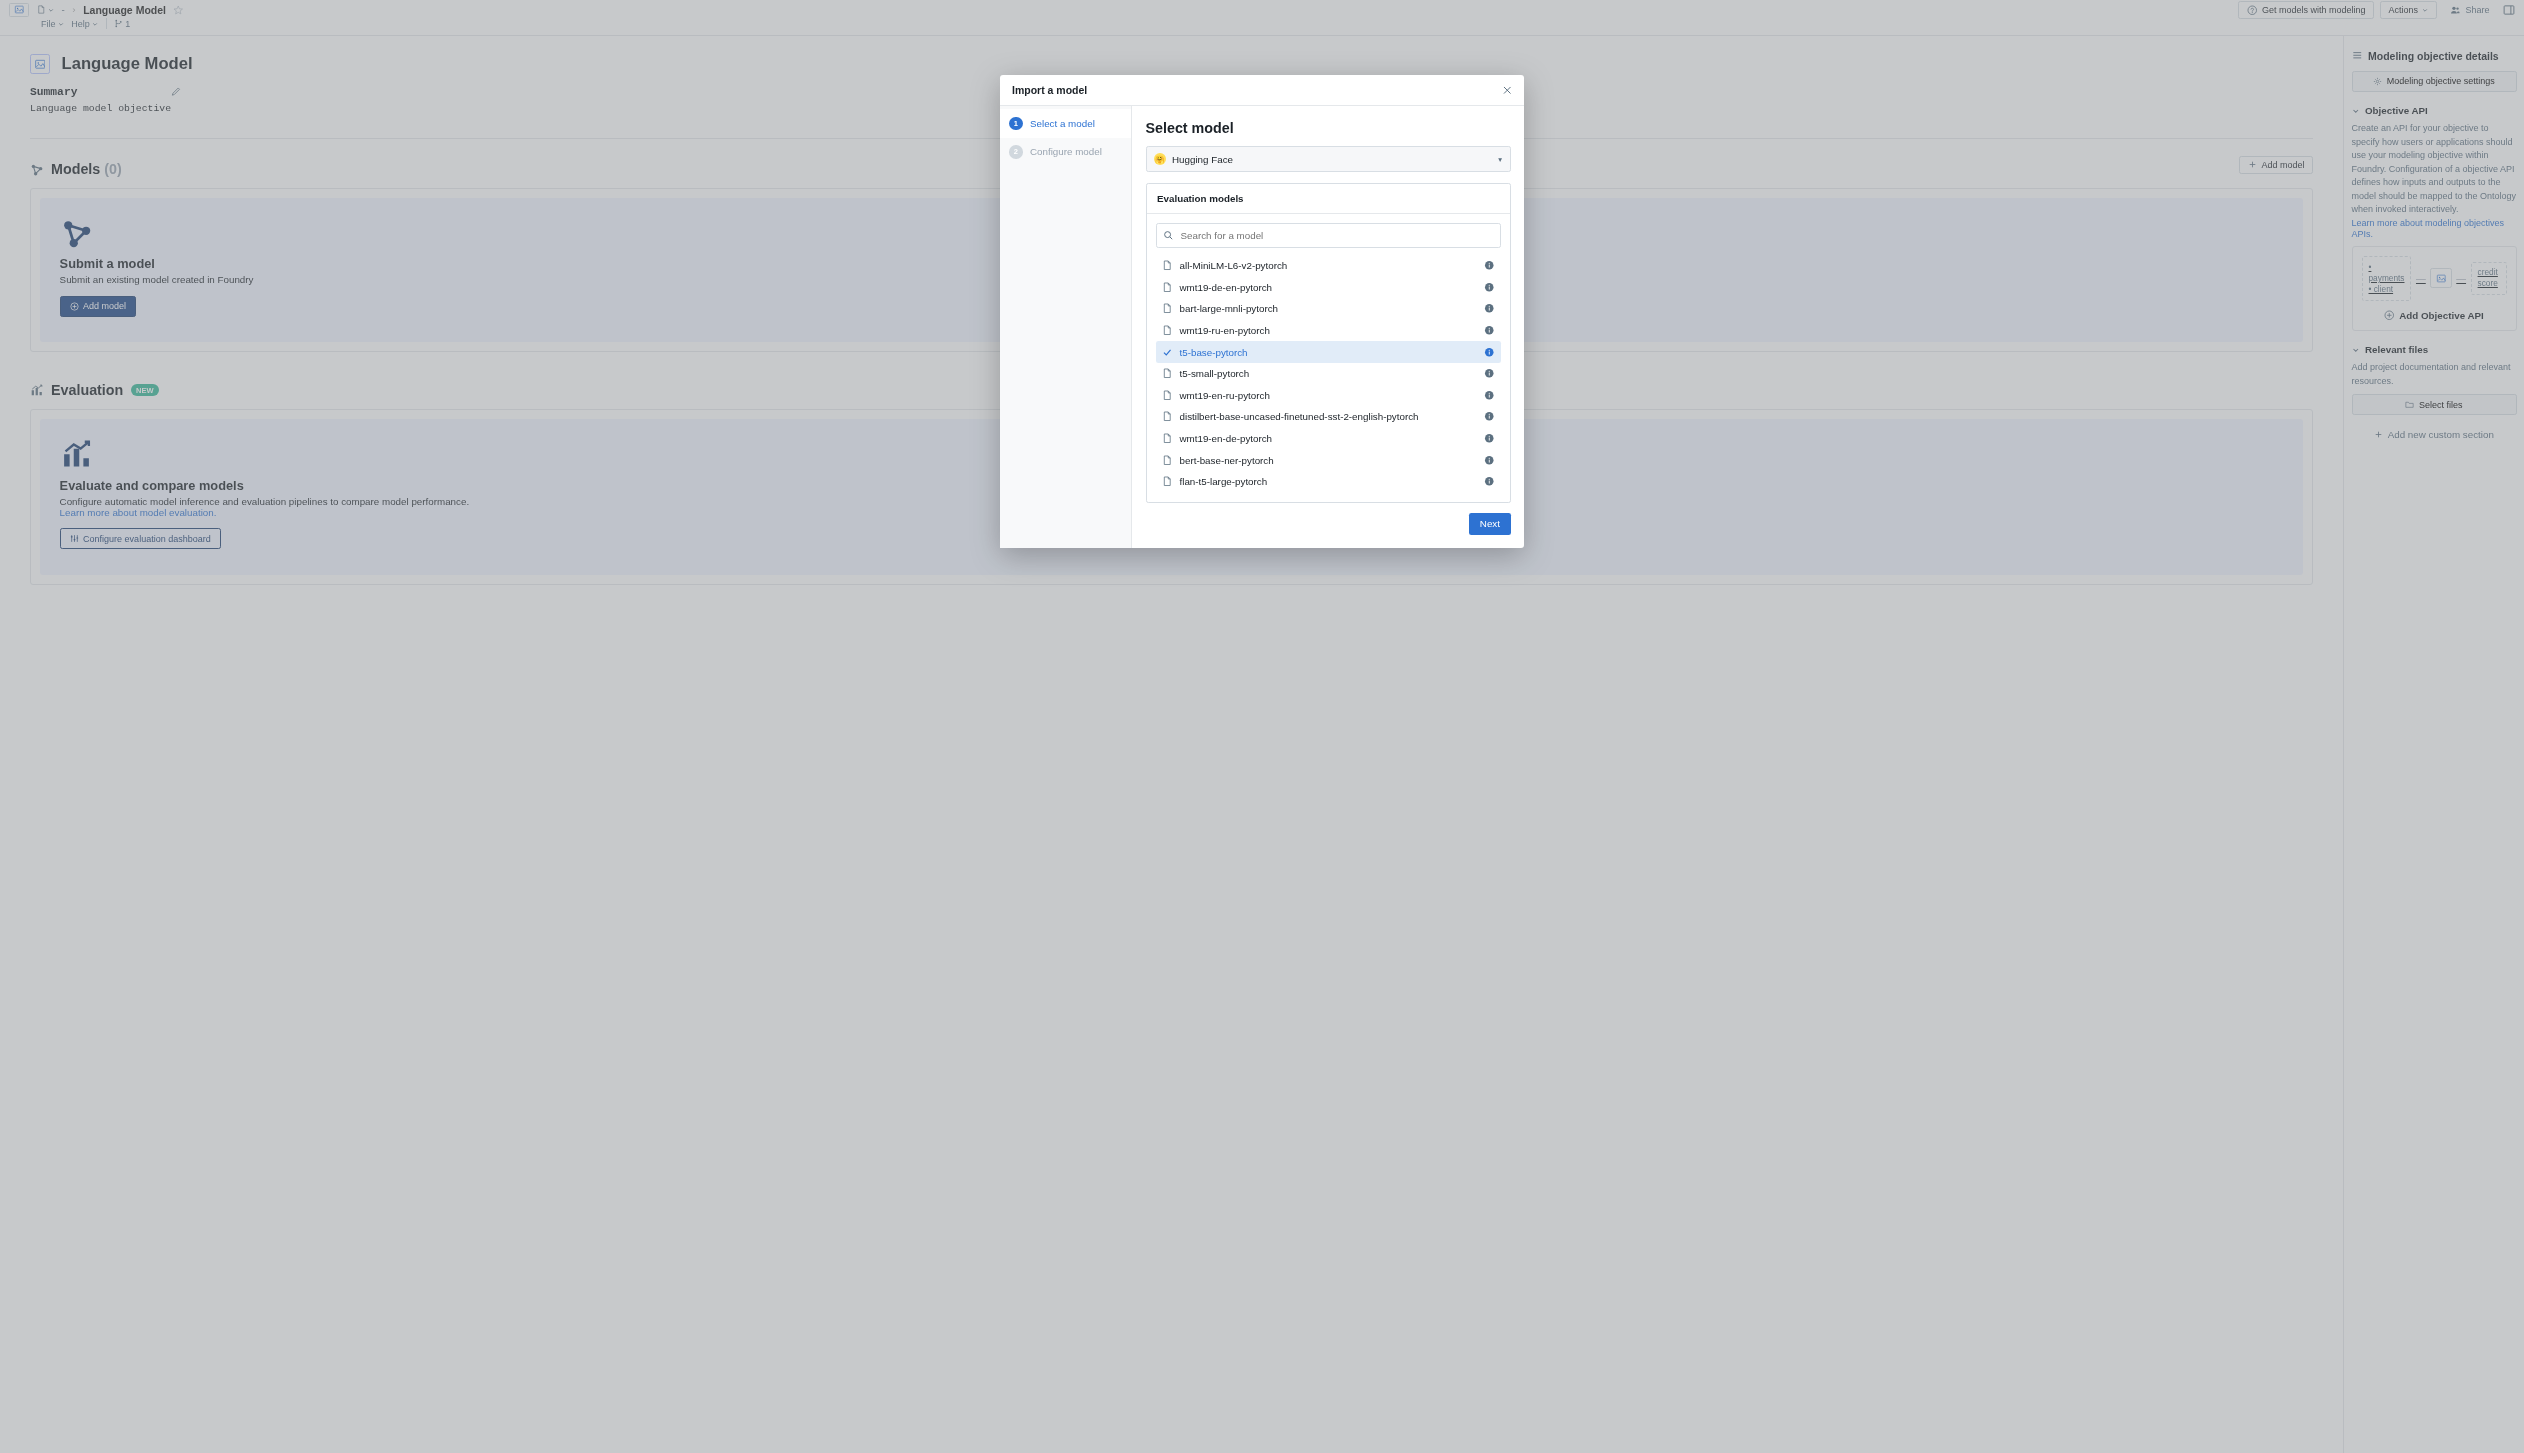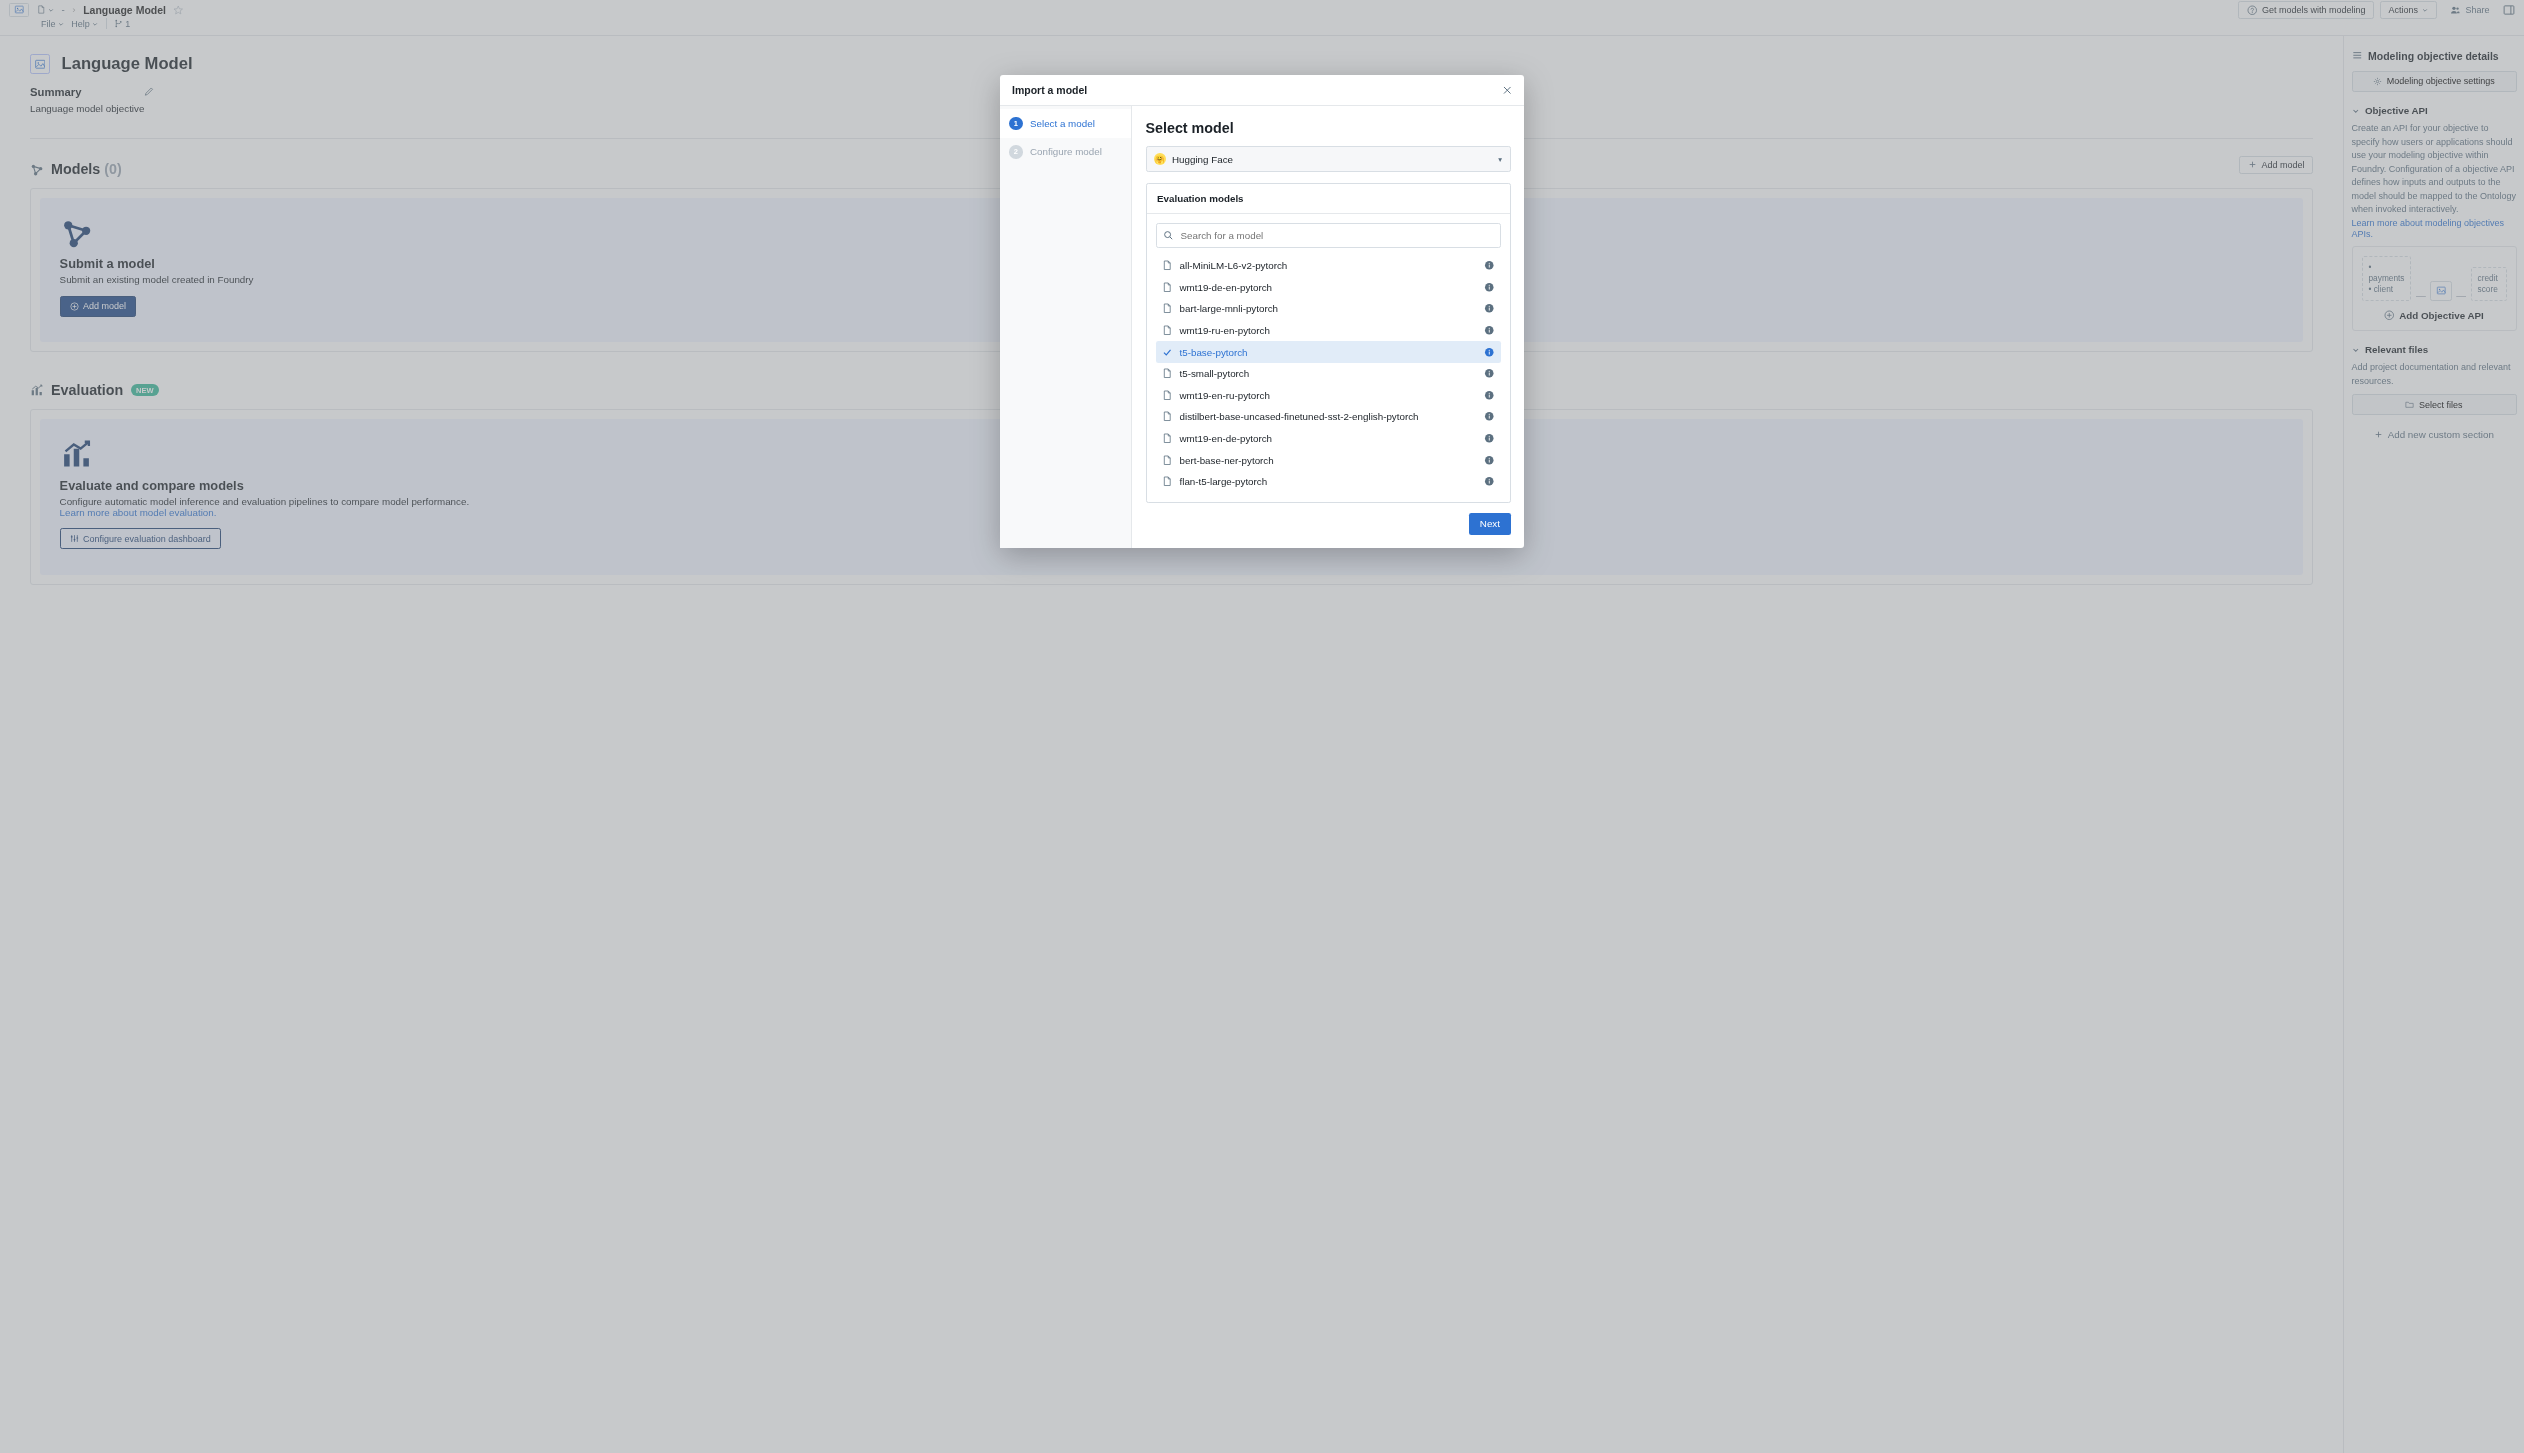--- a/index.html
+++ b/index.html
@@ -82,21 +82,21 @@
 .pagehead { display: flex; align-items: center; gap: 12px; margin-bottom: 4.5px; }
 .pagehead .icon-box {
   width: 19.6px; height: 19.6px; border: 0.8px solid #b4c3ff; border-radius: 2.3px;
   display: inline-flex; align-items: center; justify-content: center; color: var(--accent-blue);
 }
 .pagehead h1 { font-size: 16.6px; font-weight: 700; margin: 0; color: #1b2127; }
 
 .summary-block {
   display: flex; align-items: flex-start;
   border-bottom: 0.8px solid var(--border-lighter);
-  padding-bottom: 24px; margin-bottom: 22.6px;
+  padding-bottom: 24px; margin-bottom: 22.6px; font-family: Liberation Mono, monospace;
 }
 .summary-block h3 { margin: 7.5px 0 4.5px 0; font-size: 11.3px; font-weight: 700; }
 
 .section-head { display: flex; align-items: center; gap: 7.5px; margin: 10.5px 0; }
 .section-head .icon { color: #5c7080; }
 .section-head h2 { font-size: 14.3px; font-weight: 700; margin: 0; }
 .count { color: #9aa5b1; font-weight: 600; }
 .new-badge {
   background: #35b897; color: #fff; font-size: 7.5px; font-weight: 600;
   padding: 1.5px 5.3px; border-radius: 752px;
@@ -143,21 +143,21 @@
   background: #f6f7f9;
   font-size: 9px;
   cursor: pointer;
 }
 .right-text { font-size: 9px; color: #5c7080; line-height: 1.5; }
 .right-link { color: var(--accent-blue); font-size: 9px; text-decoration: none; }
 .api-diagram {
   border: 0.8px solid var(--border-lighter); border-radius: 3px; padding: 9px;
   margin: 7.5px 0;
 }
-.api-row { display: flex; align-items: flex-end; justify-content: center; gap: 4.5px; }
+.api-row { display: flex; align-items: center; justify-content: center; gap: 4.5px; text-decoration: underline; }
 .api-box { border: 0.8px dashed var(--border-light); border-radius: 2.3px; padding: 4.5px 6px; font-size: 8.3px; color: #5c7080; line-height: 1.35; }
 .api-mid { border: 0.8px solid var(--border-light); border-radius: 2.3px; padding: 4.5px; color: var(--accent-blue); }
 .api-add { display: flex; align-items: center; justify-content: center; gap: 4.5px; margin-top: 9px; font-size: 9.8px; font-weight: 600; }
 svg { display: block; }
 
 
 .overlay {
   position: fixed; inset: 0;
   background: rgba(130,135,140,0.45);
   display: flex; align-items: flex-start; justify-content: center;

